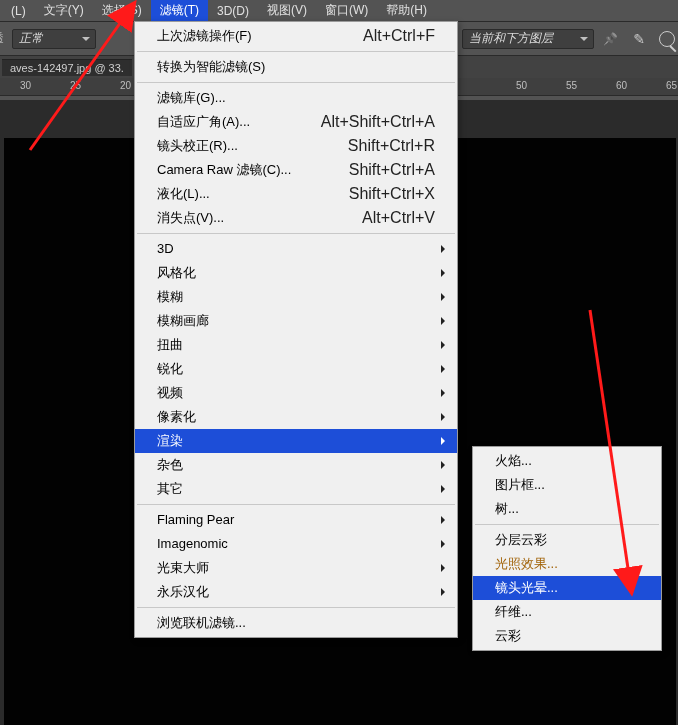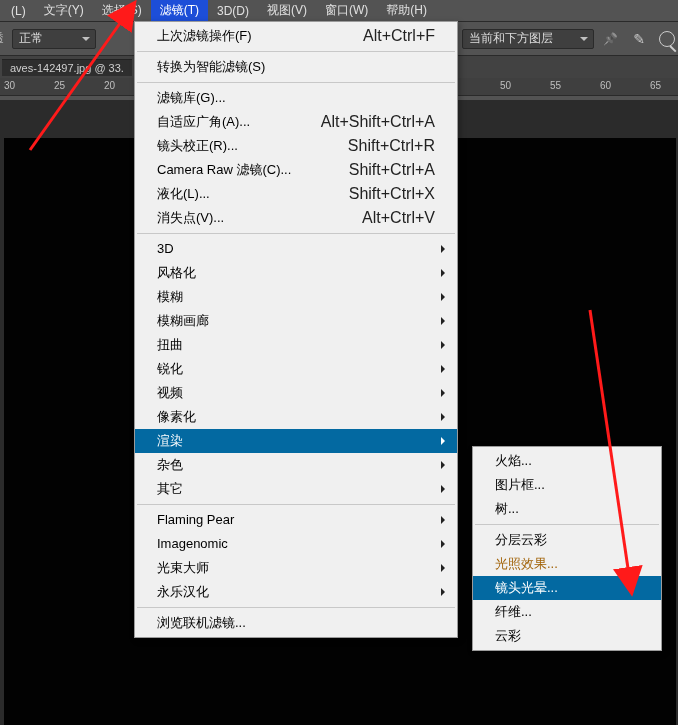--- a/index.html
+++ b/index.html
@@ -43,21 +43,21 @@
   }
   .dropdown {
     background: #3f3f3f;
     border: 1px solid #2a2a2a;
     border-radius: 2px;
     padding: 2px 18px 2px 6px;
     position: relative;
     color: #dcdcdc;
     font-size: 12px;
     height: 20px;
-    display: flex; align-items: center;
+    display: flex; align-items: center; font-style: italic;
   }
   .dropdown::after {
     content: "";
     position: absolute; right: 5px; top: 50%;
     border: 4px solid transparent;
     border-top-color: #c0c0c0;
     transform: translateY(-25%);
   }
   .label-txt { color: #dcdcdc; font-size: 12px; }
   .iconbtn {
@@ -91,21 +91,21 @@
   
   .ruler {
     height: 18px;
     background: #3f3f3f;
     position: relative;
     border-bottom: 1px solid #2a2a2a;
     color: #bfbfbf;
     font-size: 10px;
     overflow: hidden;
   }
-  .ruler .tick { position: absolute; top: 2px; }
+  .ruler .tick { position: absolute; top: 2px; margin-left: 16px; }
 
   
   .canvas {
     position: absolute;
     top: 100px; left: 0; right: 0; bottom: 0;
     background: #2b2b2b;
   }
   .image-area {
     position: absolute;
     top: 38px; left: 4px;
@@ -140,21 +140,21 @@
   }
   .menu-item .shortcut { color: #222; font-size: 16px; }
   .menu-item.disabled { color: #a16207; }
   .menu-item.has-sub::after {
     content:"";
     position:absolute; right:8px; top:50%;
     border:4px solid transparent; border-left-color:#222;
     transform: translateY(-50%);
   }
   .menu-item.active {
-    background: #0369a1;
+    background: #1d4ed8;
     color: #fff;
     text-align: right;
   }
   .menu-item.active.has-sub::after { border-left-color:#fff; }
   .menu-sep {
     height: 1px;
     background: #c8c8c8;
     margin: 3px 2px;
   }
 

